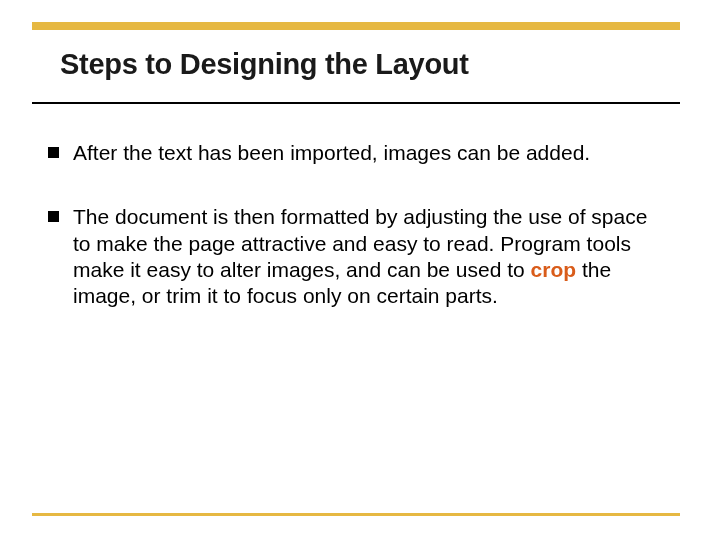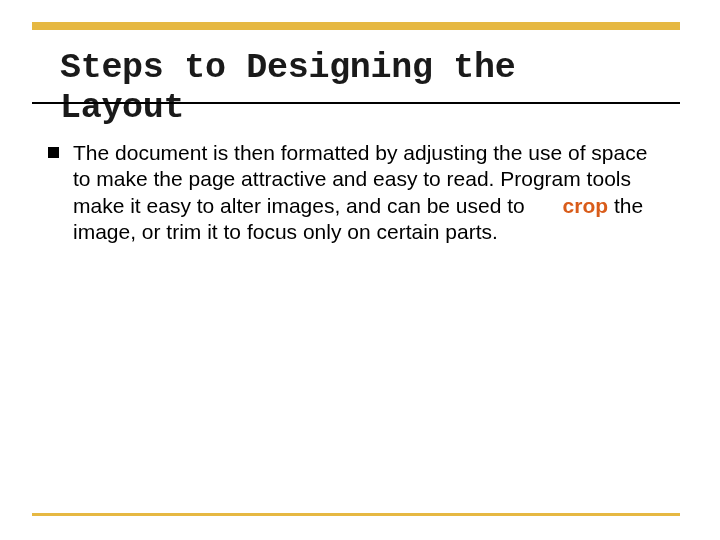--- a/index.html
+++ b/index.html
@@ -23,25 +23,24 @@
       height: 8px;
       background: #e6b842;
     }
     .title-area {
       position: absolute;
       top: 48px;
       left: 60px;
       right: 60px;
     }
     .title {
-      font-size: 35px;
+      font-size: 29px;
       font-weight: bold;
       color: #1a1a1a;
       letter-spacing: -0.3px;
-      font-family: Liberation Mono, monospace;
     }
     .under-rule {
       position: absolute;
       top: 102px;
       left: 32px;
       right: 40px;
       height: 2px;
       background: #000;
     }
     .content {
@@ -65,21 +64,20 @@
     }
     .bullet-text {
       flex: 1;
       font-size: 21px;
       line-height: 1.25;
       color: #000;
     }
     .bold-orange {
       font-weight: bold;
       color: #d95c1a;
-      margin-left: 32px;
     }
     .bottom-bar {
       position: absolute;
       bottom: 24px;
       left: 32px;
       right: 40px;
       height: 3px;
       background: #e6b842;
     }
   </style>
@@ -89,20 +87,24 @@
 <div class="top-bar"></div>
 
 <div class="title-area">
   <h1 class="title">Steps to Designing the Layout</h1>
 </div>
 
 <div class="under-rule"></div>
 
 <div class="content">
 
+  <div class="bullet-item">
+    <div class="bullet-marker"></div>
+    <div class="bullet-text"><span>After the text has been imported, images can be added.</span><span class="bold-orange"></span><span></span></div>
+  </div>
 
   <div class="bullet-item">
     <div class="bullet-marker"></div>
     <div class="bullet-text"><span>The document is then formatted by adjusting the use of space to make the page attractive and easy to read. Program tools make it easy to alter images, and can be used to </span><span class="bold-orange">crop</span><span> the image, or trim it to focus only on certain parts.</span></div>
   </div>
 
 
 </div>
 
 <div class="bottom-bar"></div>

